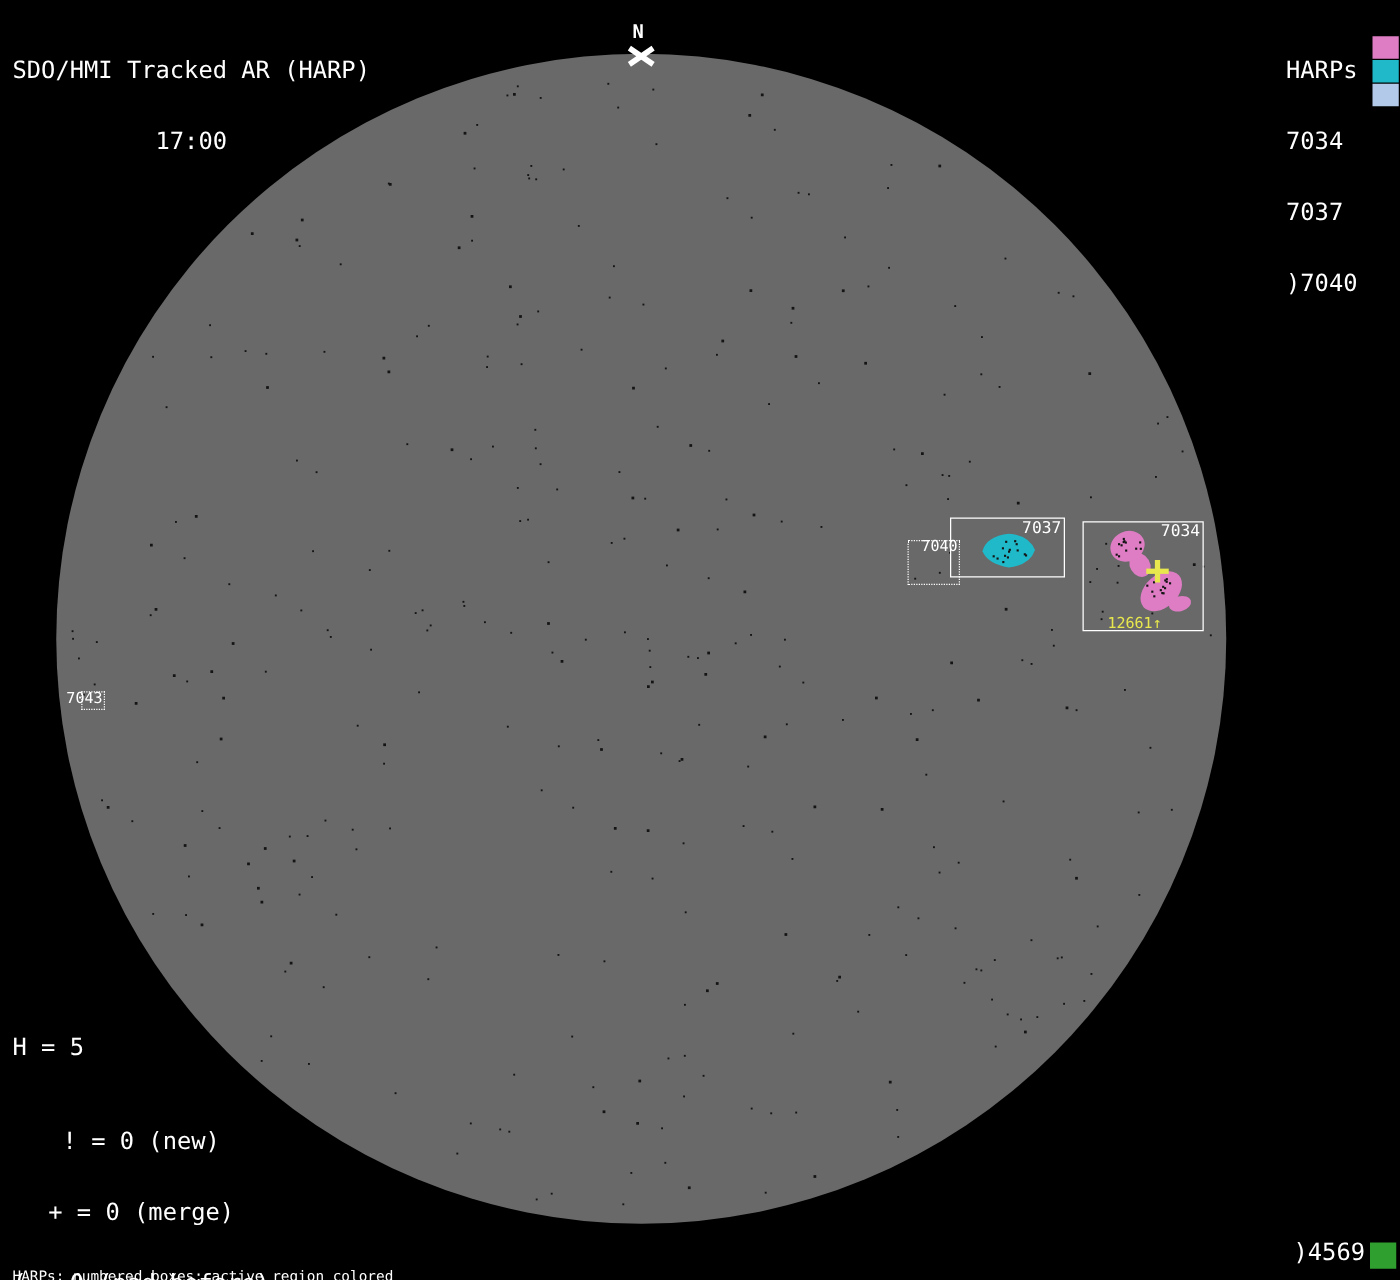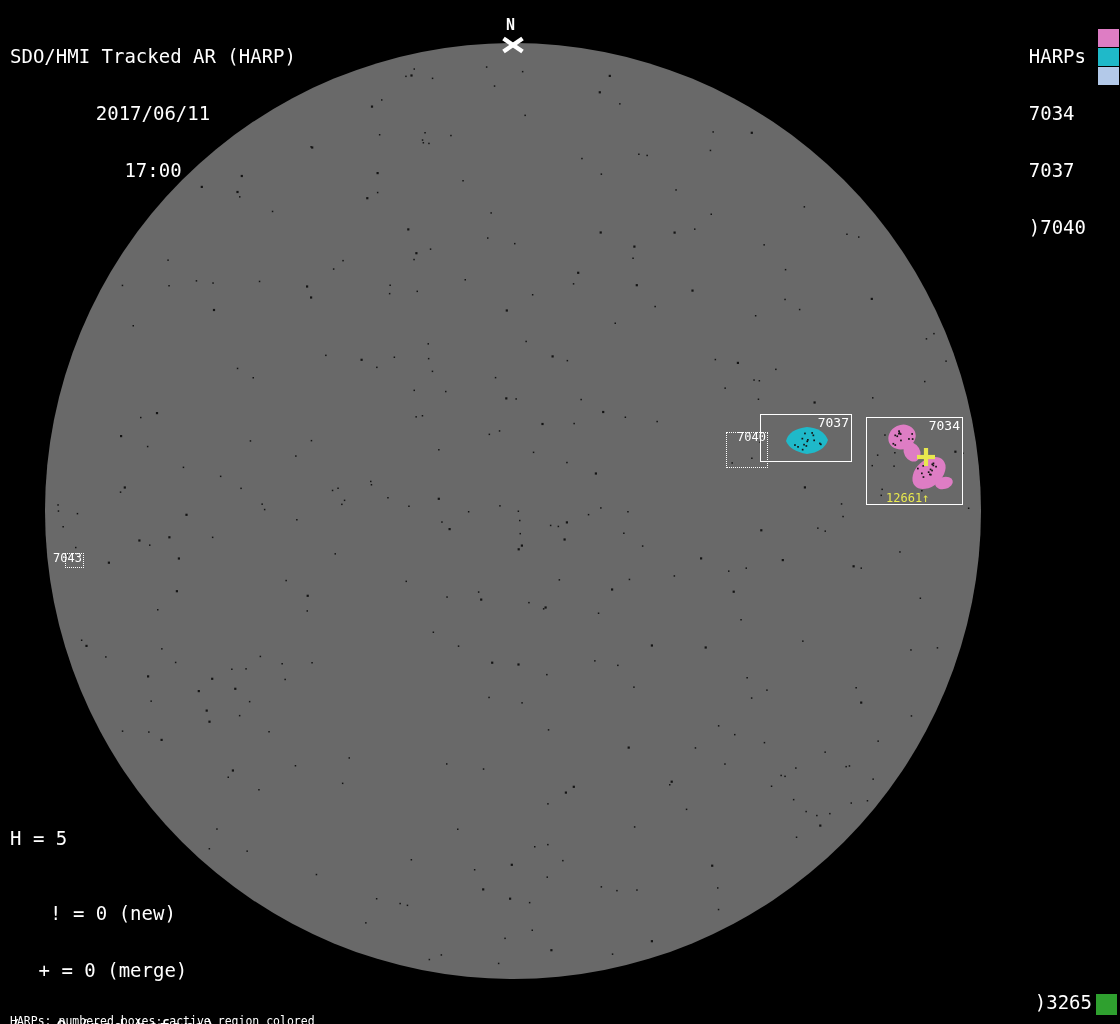--- a/index.html
+++ b/index.html
@@ -453,21 +453,20 @@
     </g>
 
     <g stroke-width="4.2" stroke="#E8E84E">
       <line x1="917" y1="457" x2="935" y2="457"></line>
       <line x1="926" y1="448" x2="926" y2="466"></line>
     </g>
   </svg>
 
   <div class="title-block mono19">
     <div>SDO/HMI Tracked AR (HARP)</div>
-    <div>2017/06/11</div>
     <div>17:00</div>
   </div>
 
 
   <div class="harps-legend mono19">
     <div>HARPs</div>
     <div>7034</div>
     <div>7037</div>
     <div>)7040</div>
   </div>
@@ -500,16 +499,16 @@
     
     
     
   </div>
 
   <div class="footer-notes">
     <div>HARPs: numbered boxes; active region colored</div>
     
   </div>
 
-  <div class="pad-after-label">)3265</div>
+  <div class="pad-after-label">)4569</div>
   <div class="pad-after-swatch" style="background-color: rgb(47, 160, 47);"></div>
 
 </div>
 
 </body></html>

